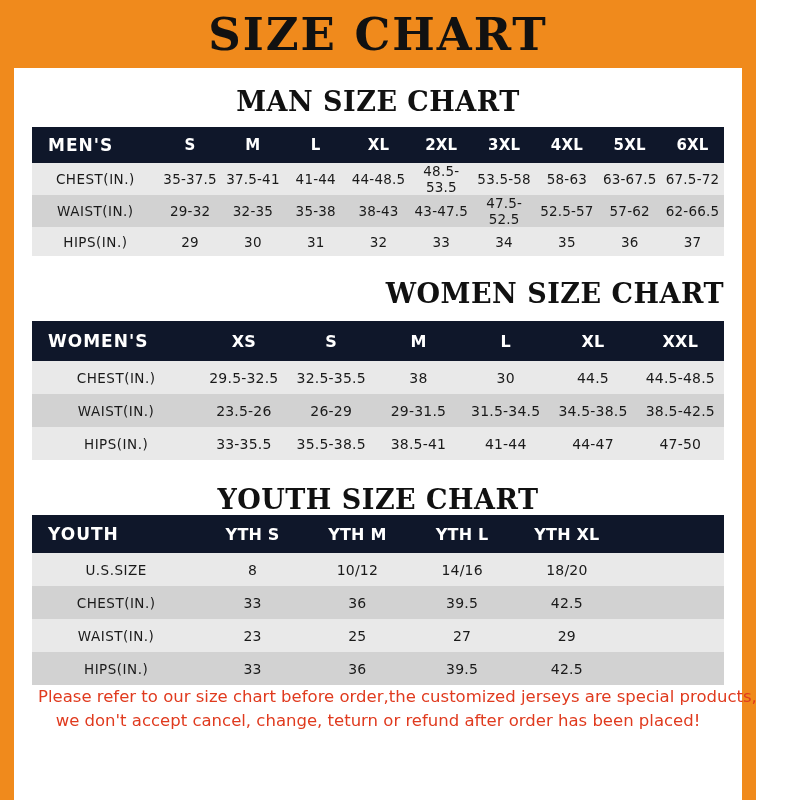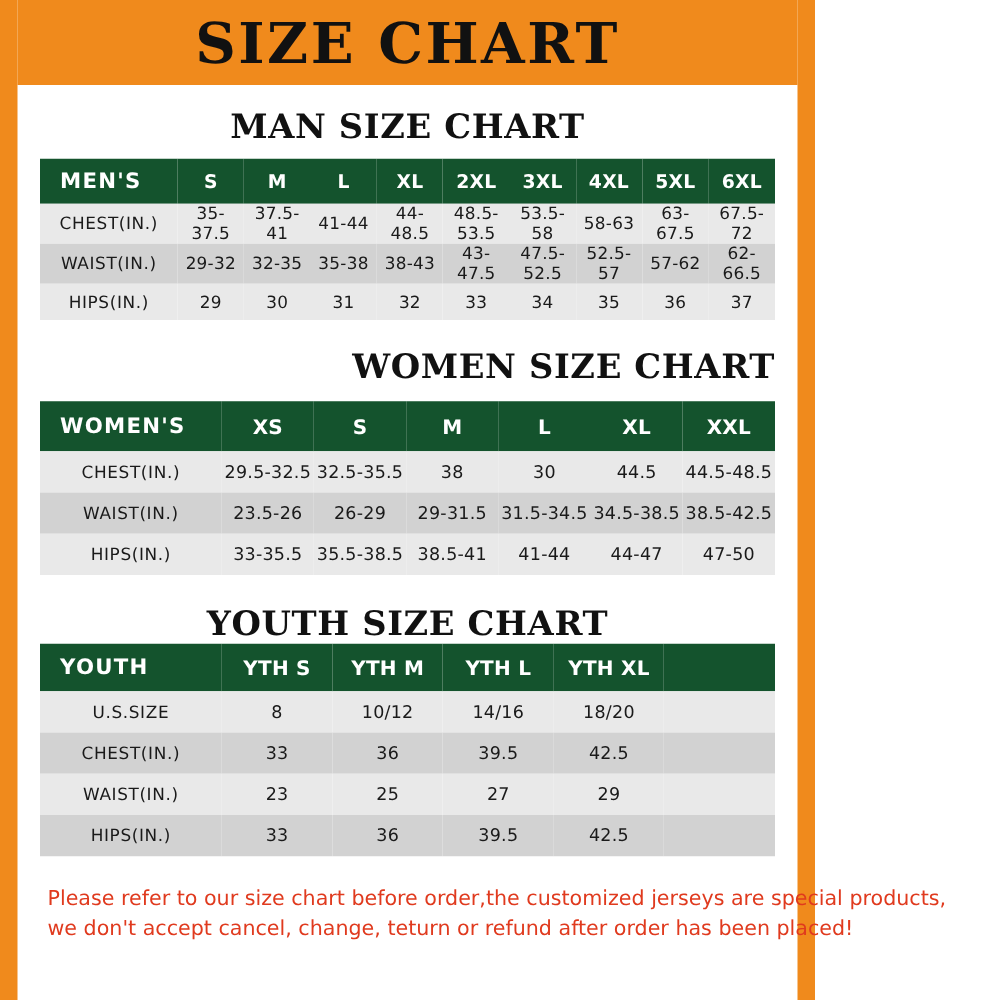--- a/index.html
+++ b/index.html
@@ -7,21 +7,21 @@
     padding: 0;
   }
   body {
     width: 800px;
     height: 800px;
     background: #ffffff;
     font-family: "DejaVu Sans", sans-serif;
     overflow: hidden;
   }
   .page {
-    width: 652px;
+    width: 756px;
     height: 800px;
     position: relative;
     box-sizing: border-box;
     border-left: 14px solid #f08a1c;
     border-right: 14px solid #f08a1c;
     background: #ffffff;
   }
   .banner {
     height: 68px;
     background: #f08a1c;
@@ -61,21 +61,21 @@
   table td, table th {
     text-align: center;
     font-size: 13.5px;
     color: #1a1a1a;
     padding: 0;
     height: 29px;
     font-weight: normal;
     letter-spacing: 0.2px;
   }
   thead th {
-    background: #14532d;
+    background: #0f172a;
     color: #ffffff;
     height: 36px;
     font-size: 15px;
     font-weight: bold;
   }
   thead th.rowhead {
     text-align: left;
     padding-left: 16px;
     font-size: 17px;
     letter-spacing: 1px;
@@ -91,21 +91,20 @@
   .women thead th { height: 40px; font-size: 16px; }
   .women thead th.rowhead { font-size: 17px; }
   .women td { height: 33px; font-size: 14px; }
 
   
   .youth thead th { height: 38px; font-size: 16px; }
   .youth thead th.rowhead { font-size: 17px; }
   .youth td { height: 33px; font-size: 14px; }
 
   .footer-note {
-    margin-top: 22px;
     padding: 0 6px;
     text-align: center;
     color: #e03a1e;
     font-size: 16.5px;
     line-height: 1.45;
     font-family: "DejaVu Sans", sans-serif;
   }
   .footer-note div { white-space: nowrap; }
 </style>
 </head>

